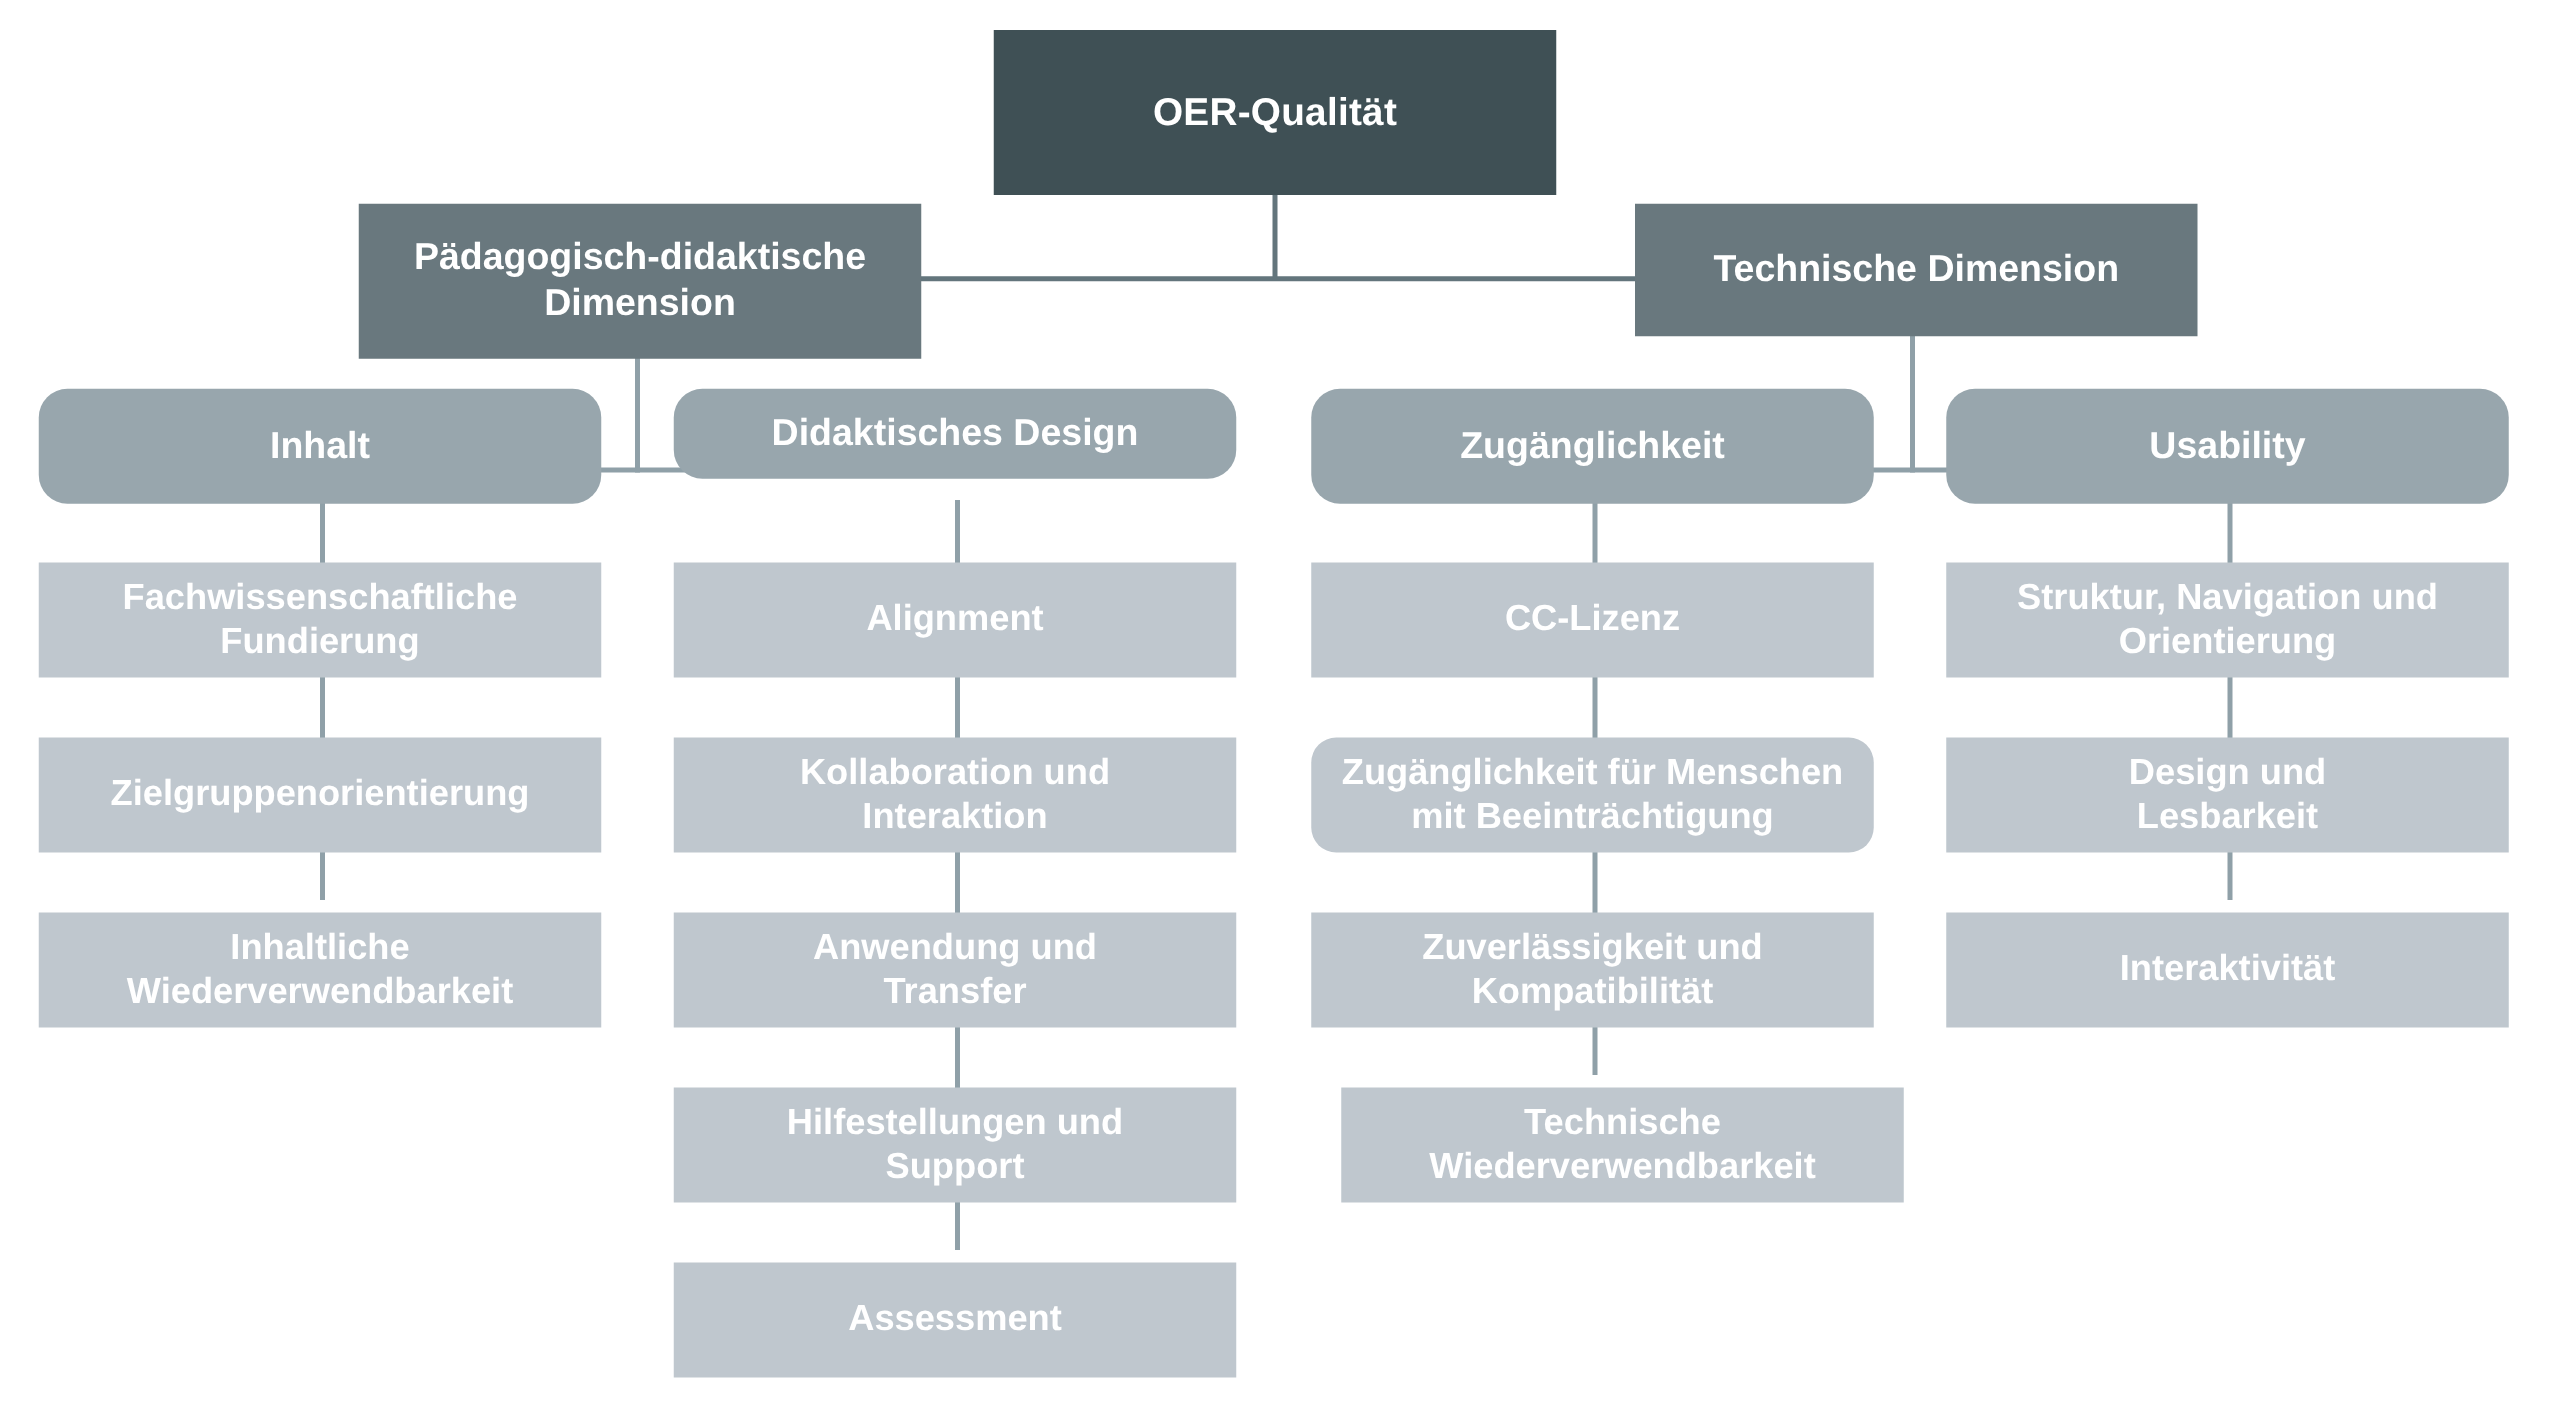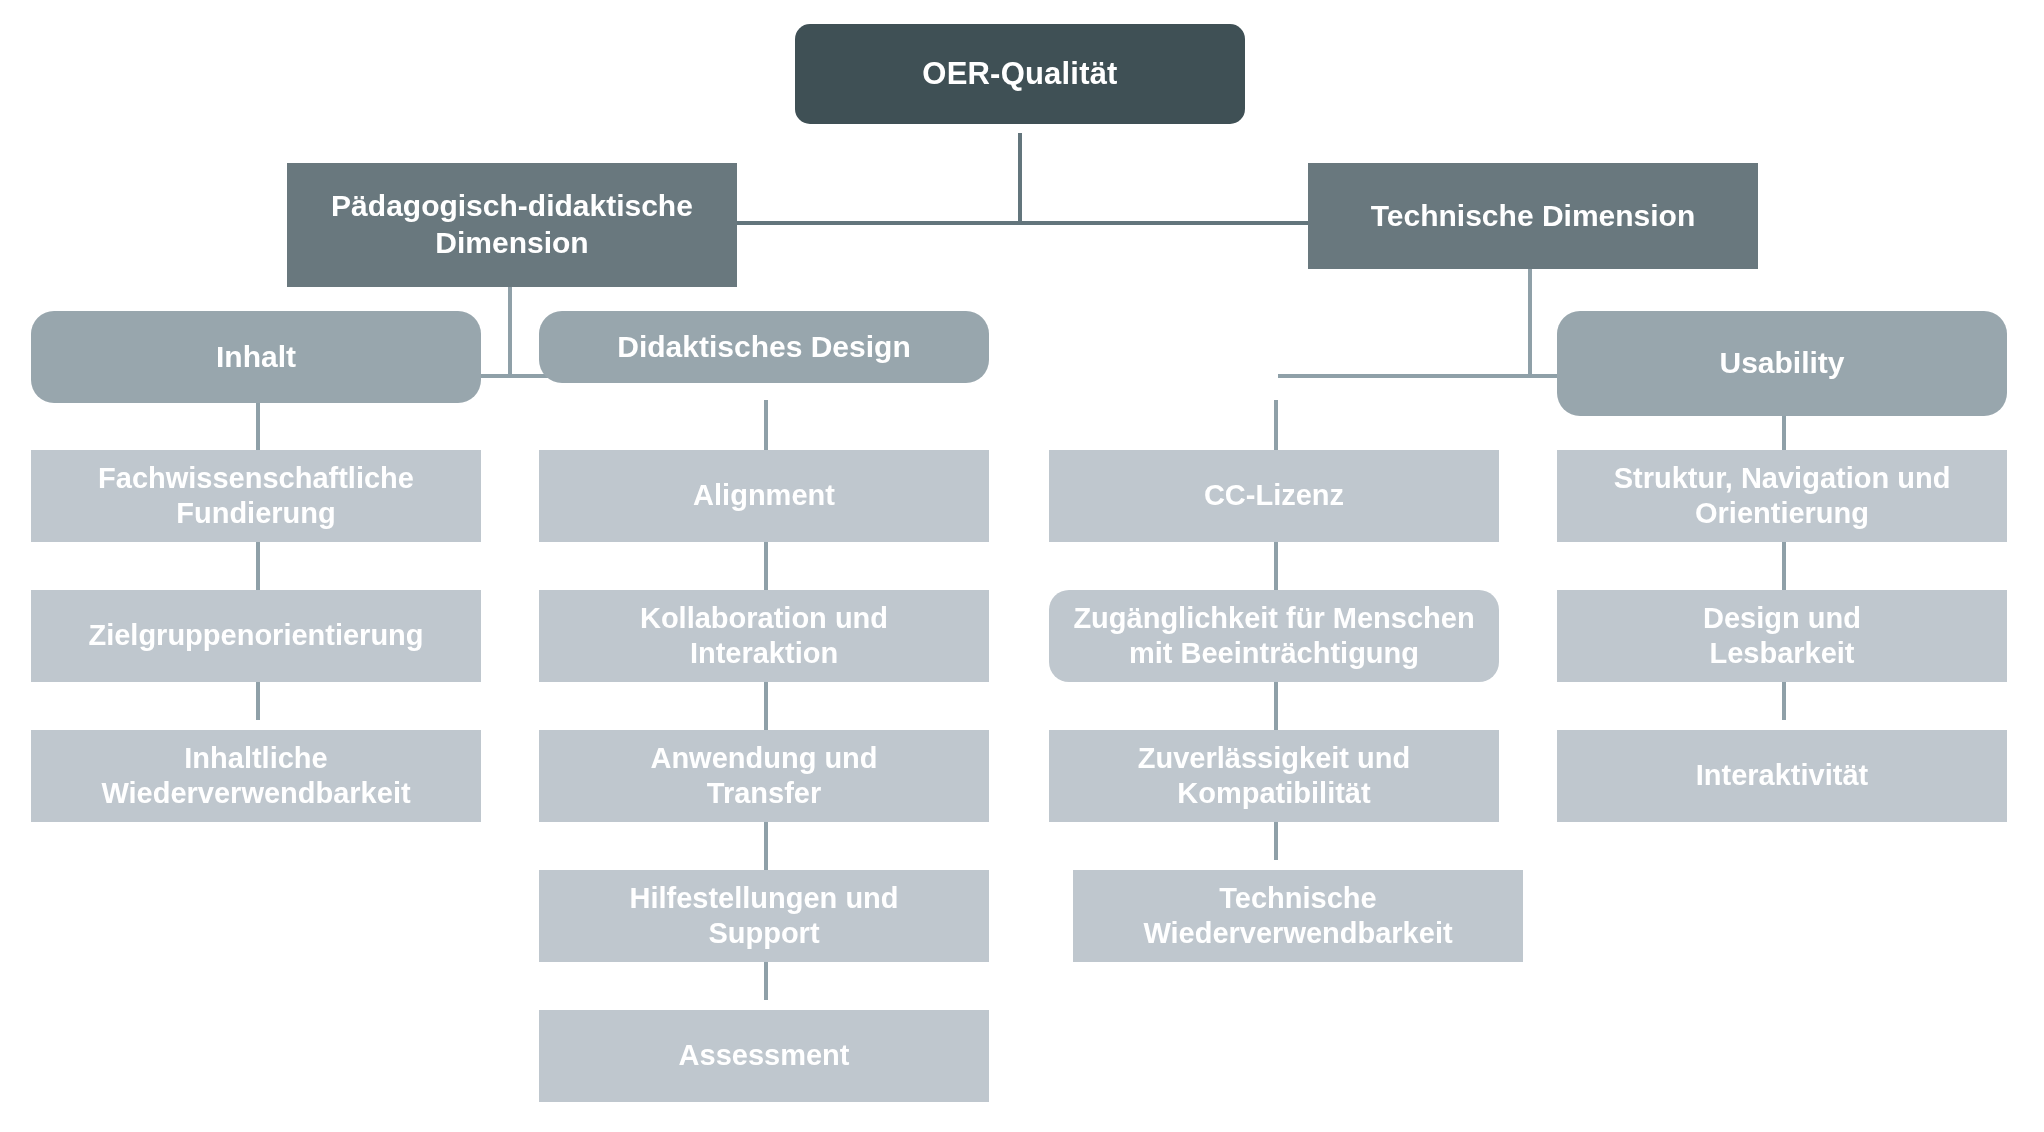--- a/index.html
+++ b/index.html
@@ -85,43 +85,46 @@
   <div class="conn h" style="left:1278px; top:374px; width:508px;"></div>
 
   <div class="conn v" style="left:256px; top:400px; height:320px;"></div>
 
   <div class="conn v" style="left:764px; top:400px; height:600px;"></div>
 
   <div class="conn v" style="left:1274px; top:400px; height:460px;"></div>
 
   <div class="conn v" style="left:1782px; top:400px; height:320px;"></div>
 
-  <div class="node root" style="left:795px; top:24px; width:450px; height:100px;border-radius:15px;">
+  <div class="node root" style="left:795px; top:24px; width:450px; height:132px;">
     <span class="label">OER-Qualität</span>
   </div>
 
   <div class="node dim" style="left:287px; top:163px; width:450px; height:124px;">
     <span class="label">Pädagogisch-didaktische
 Dimension</span>
   </div>
 
   <div class="node dim" style="left:1308px; top:163px; width:450px; height:106px;">
     <span class="label">Technische Dimension</span>
   </div>
 
   <div class="node cat" style="left:31px; top:311px; width:450px; height:92px;">
     <span class="label">Inhalt</span>
   </div>
 
   <div class="node cat" style="left:539px; top:311px; width:450px; height:72px;">
     <span class="label">Didaktisches Design</span>
   </div>
 
+  <div class="node cat" style="left:1049px; top:311px; width:450px; height:92px;">
+    <span class="label">Zugänglichkeit</span>
+  </div>
 
-  <div class="node cat" style="left:1557px; top:311px; width:450px; height:105px;">
+  <div class="node cat" style="left:1557px; top:311px; width:450px; height:92px;">
     <span class="label">Usability</span>
   </div>
 
   <div class="node leaf" style="left:31px; top:450px; width:450px; height:92px;justify-content:center;">
     <span class="label">Fachwissenschaftliche
 Fundierung</span>
   </div>
   <div class="node leaf" style="left:31px; top:590px; width:450px; height:92px;">
     <span class="label">Zielgruppenorientierung</span>
   </div>

